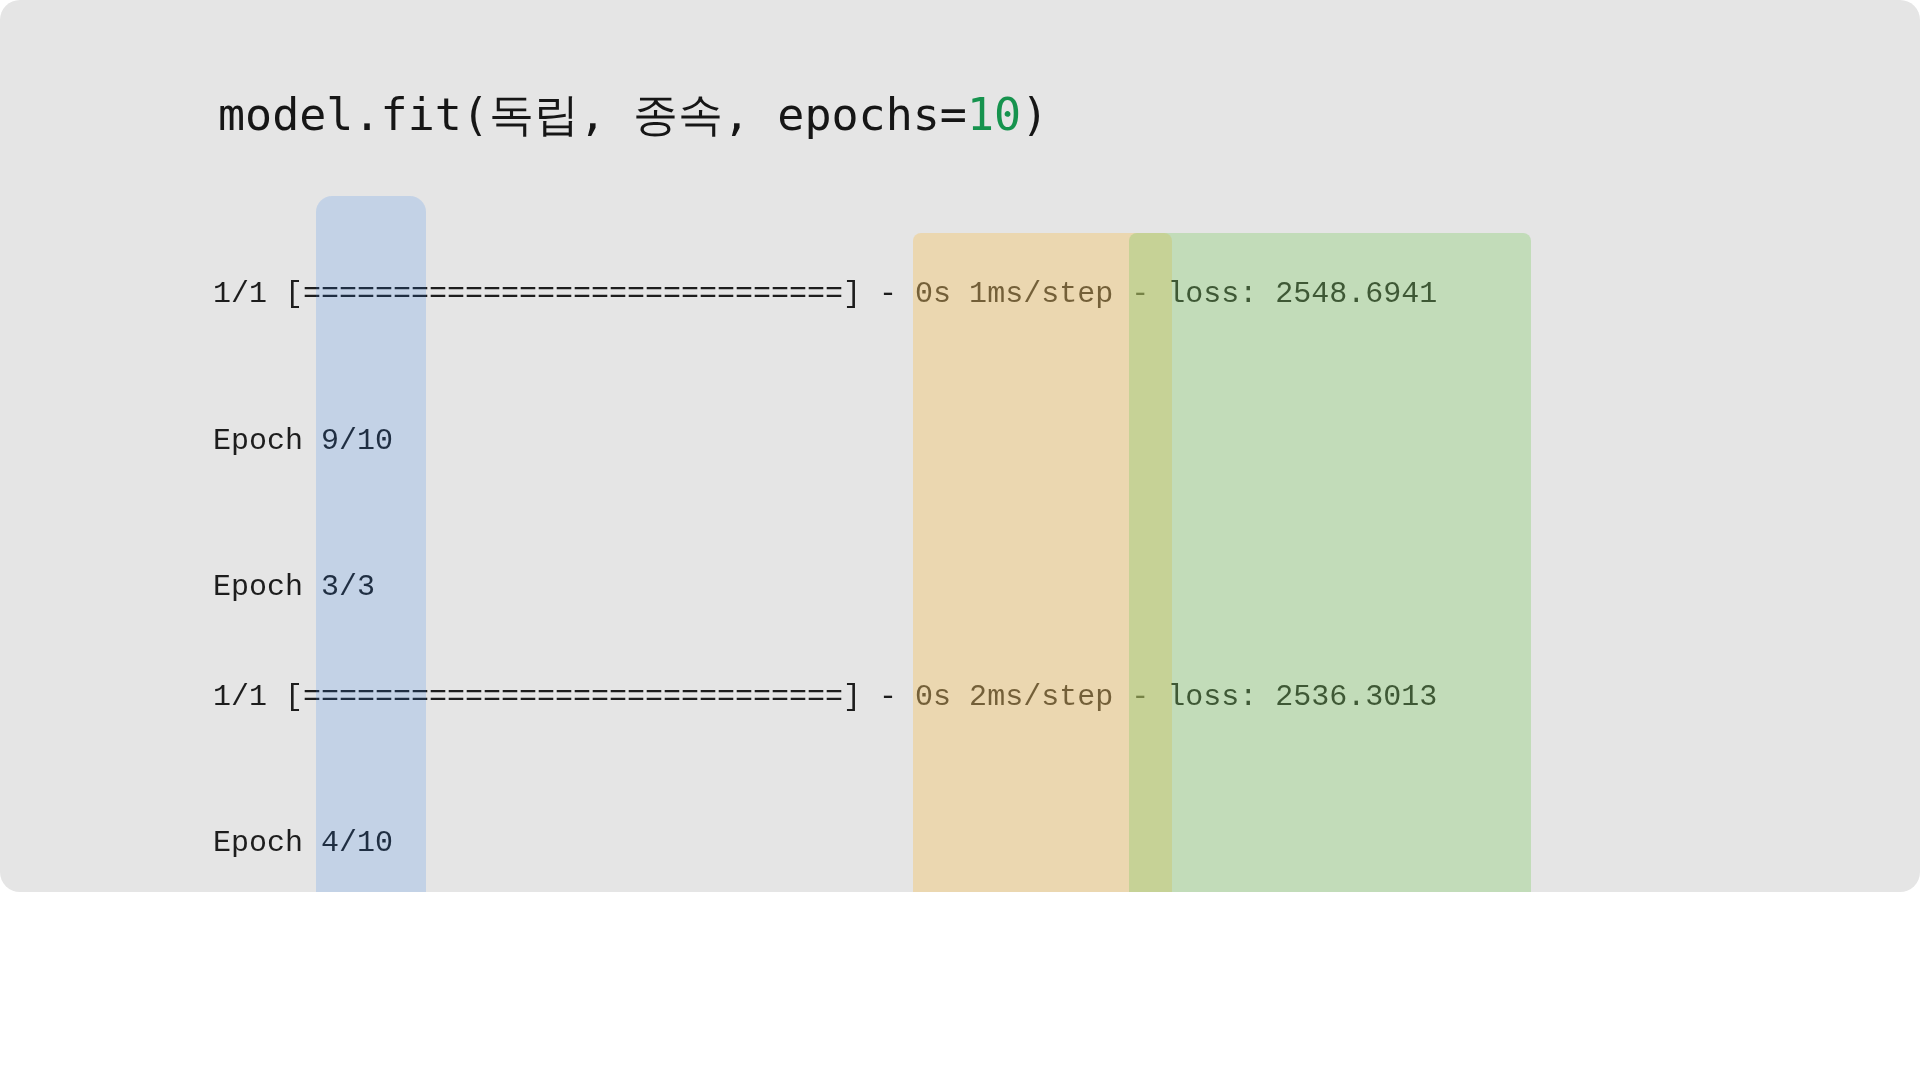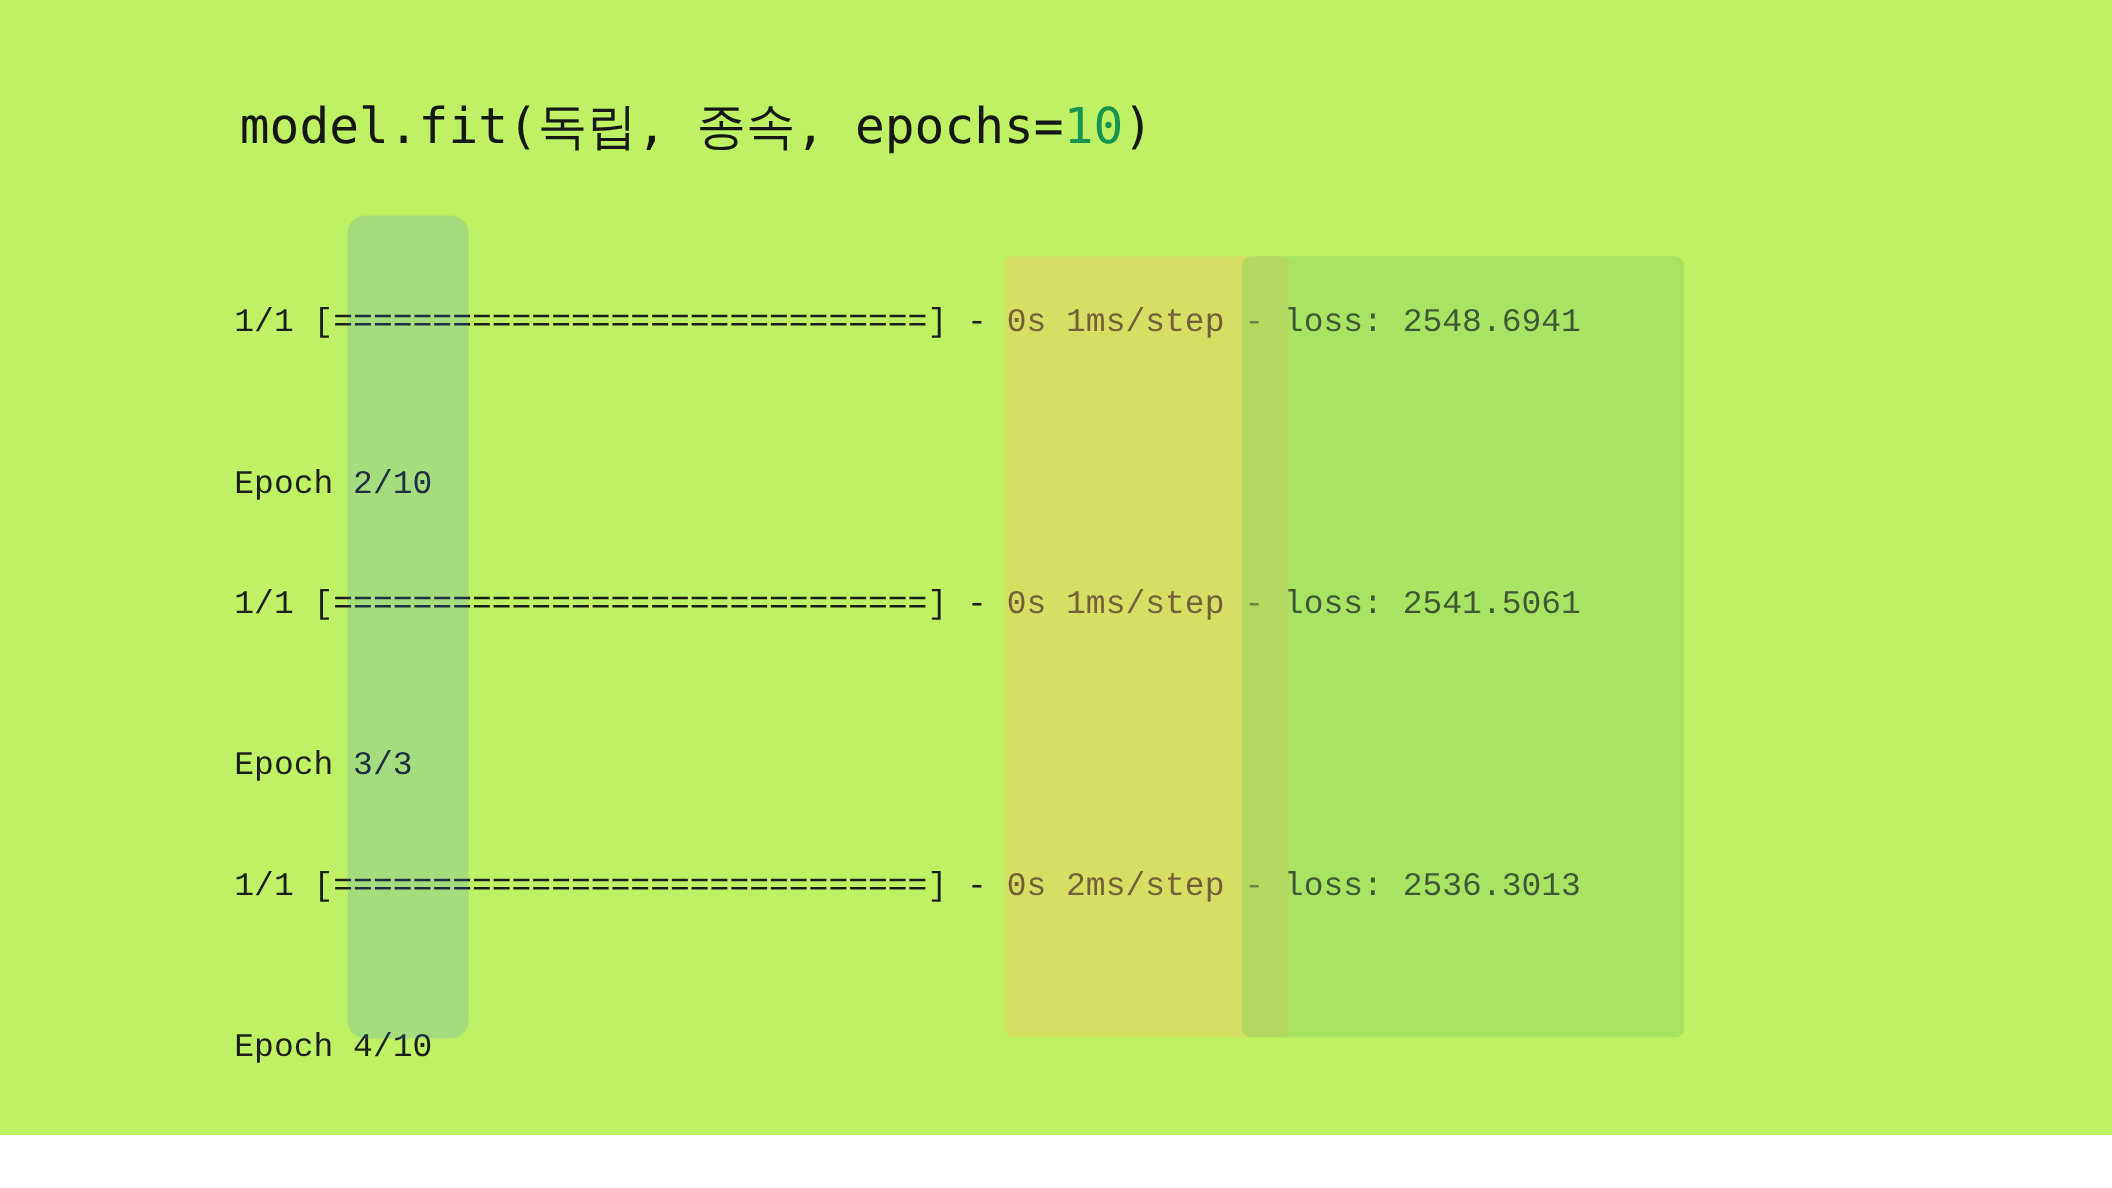--- a/index.html
+++ b/index.html
@@ -3,24 +3,25 @@
 <meta charset="utf-8">
 <style>
   html, body {
     margin: 0;
     padding: 0;
     background: #ffffff;
   }
   #canvas {
     position: relative;
     width: 1920px;
-    height: 1032px;
-    background: #bef264;
+    height: 892px;
+    background: #e5e5e5;
     overflow: hidden;
     font-family: "Liberation Mono", monospace;
+    border-radius: 20px;
   }
   
   .slide-title {
     position: absolute;
     left: 218px;
     top: 84px;
     font-family: "DejaVu Sans Mono", monospace;
     font-size: 45px;
     line-height: 62px;
     color: var(--title-text, #161616);
@@ -71,22 +72,21 @@
 </head>
 <body>
 
 <div id="canvas" style="--accent-green: #16934e; --title-text: #161616; --console-text: #1d1d1d; --hl-epoch: rgba(47,128,237,0.18); --hl-time: rgba(245,196,98,0.40); --hl-loss: rgba(126,203,99,0.34);">
 
   <div class="slide-title"><span>model.fit(독립, 종속, epochs=</span><span class="accent">10</span><span>)</span></div>
 
   <div class="console" id="console">
     <div class="row">1/1 [==============================] - 0s 1ms/step - loss: 2548.6941</div>
   
-    <div class="row">Epoch 2/10</div>
-    <div class="row">1/1 [==============================] - 0s 1ms/step - loss: 2541.5061</div>
+    <div class="row">Epoch 9/10</div>
   
     <div class="row">Epoch 3/3</div>
     <div class="row">1/1 [==============================] - 0s 2ms/step - loss: 2536.3013</div>
   
     <div class="row">Epoch 4/10</div>
     
   
     
     
   

